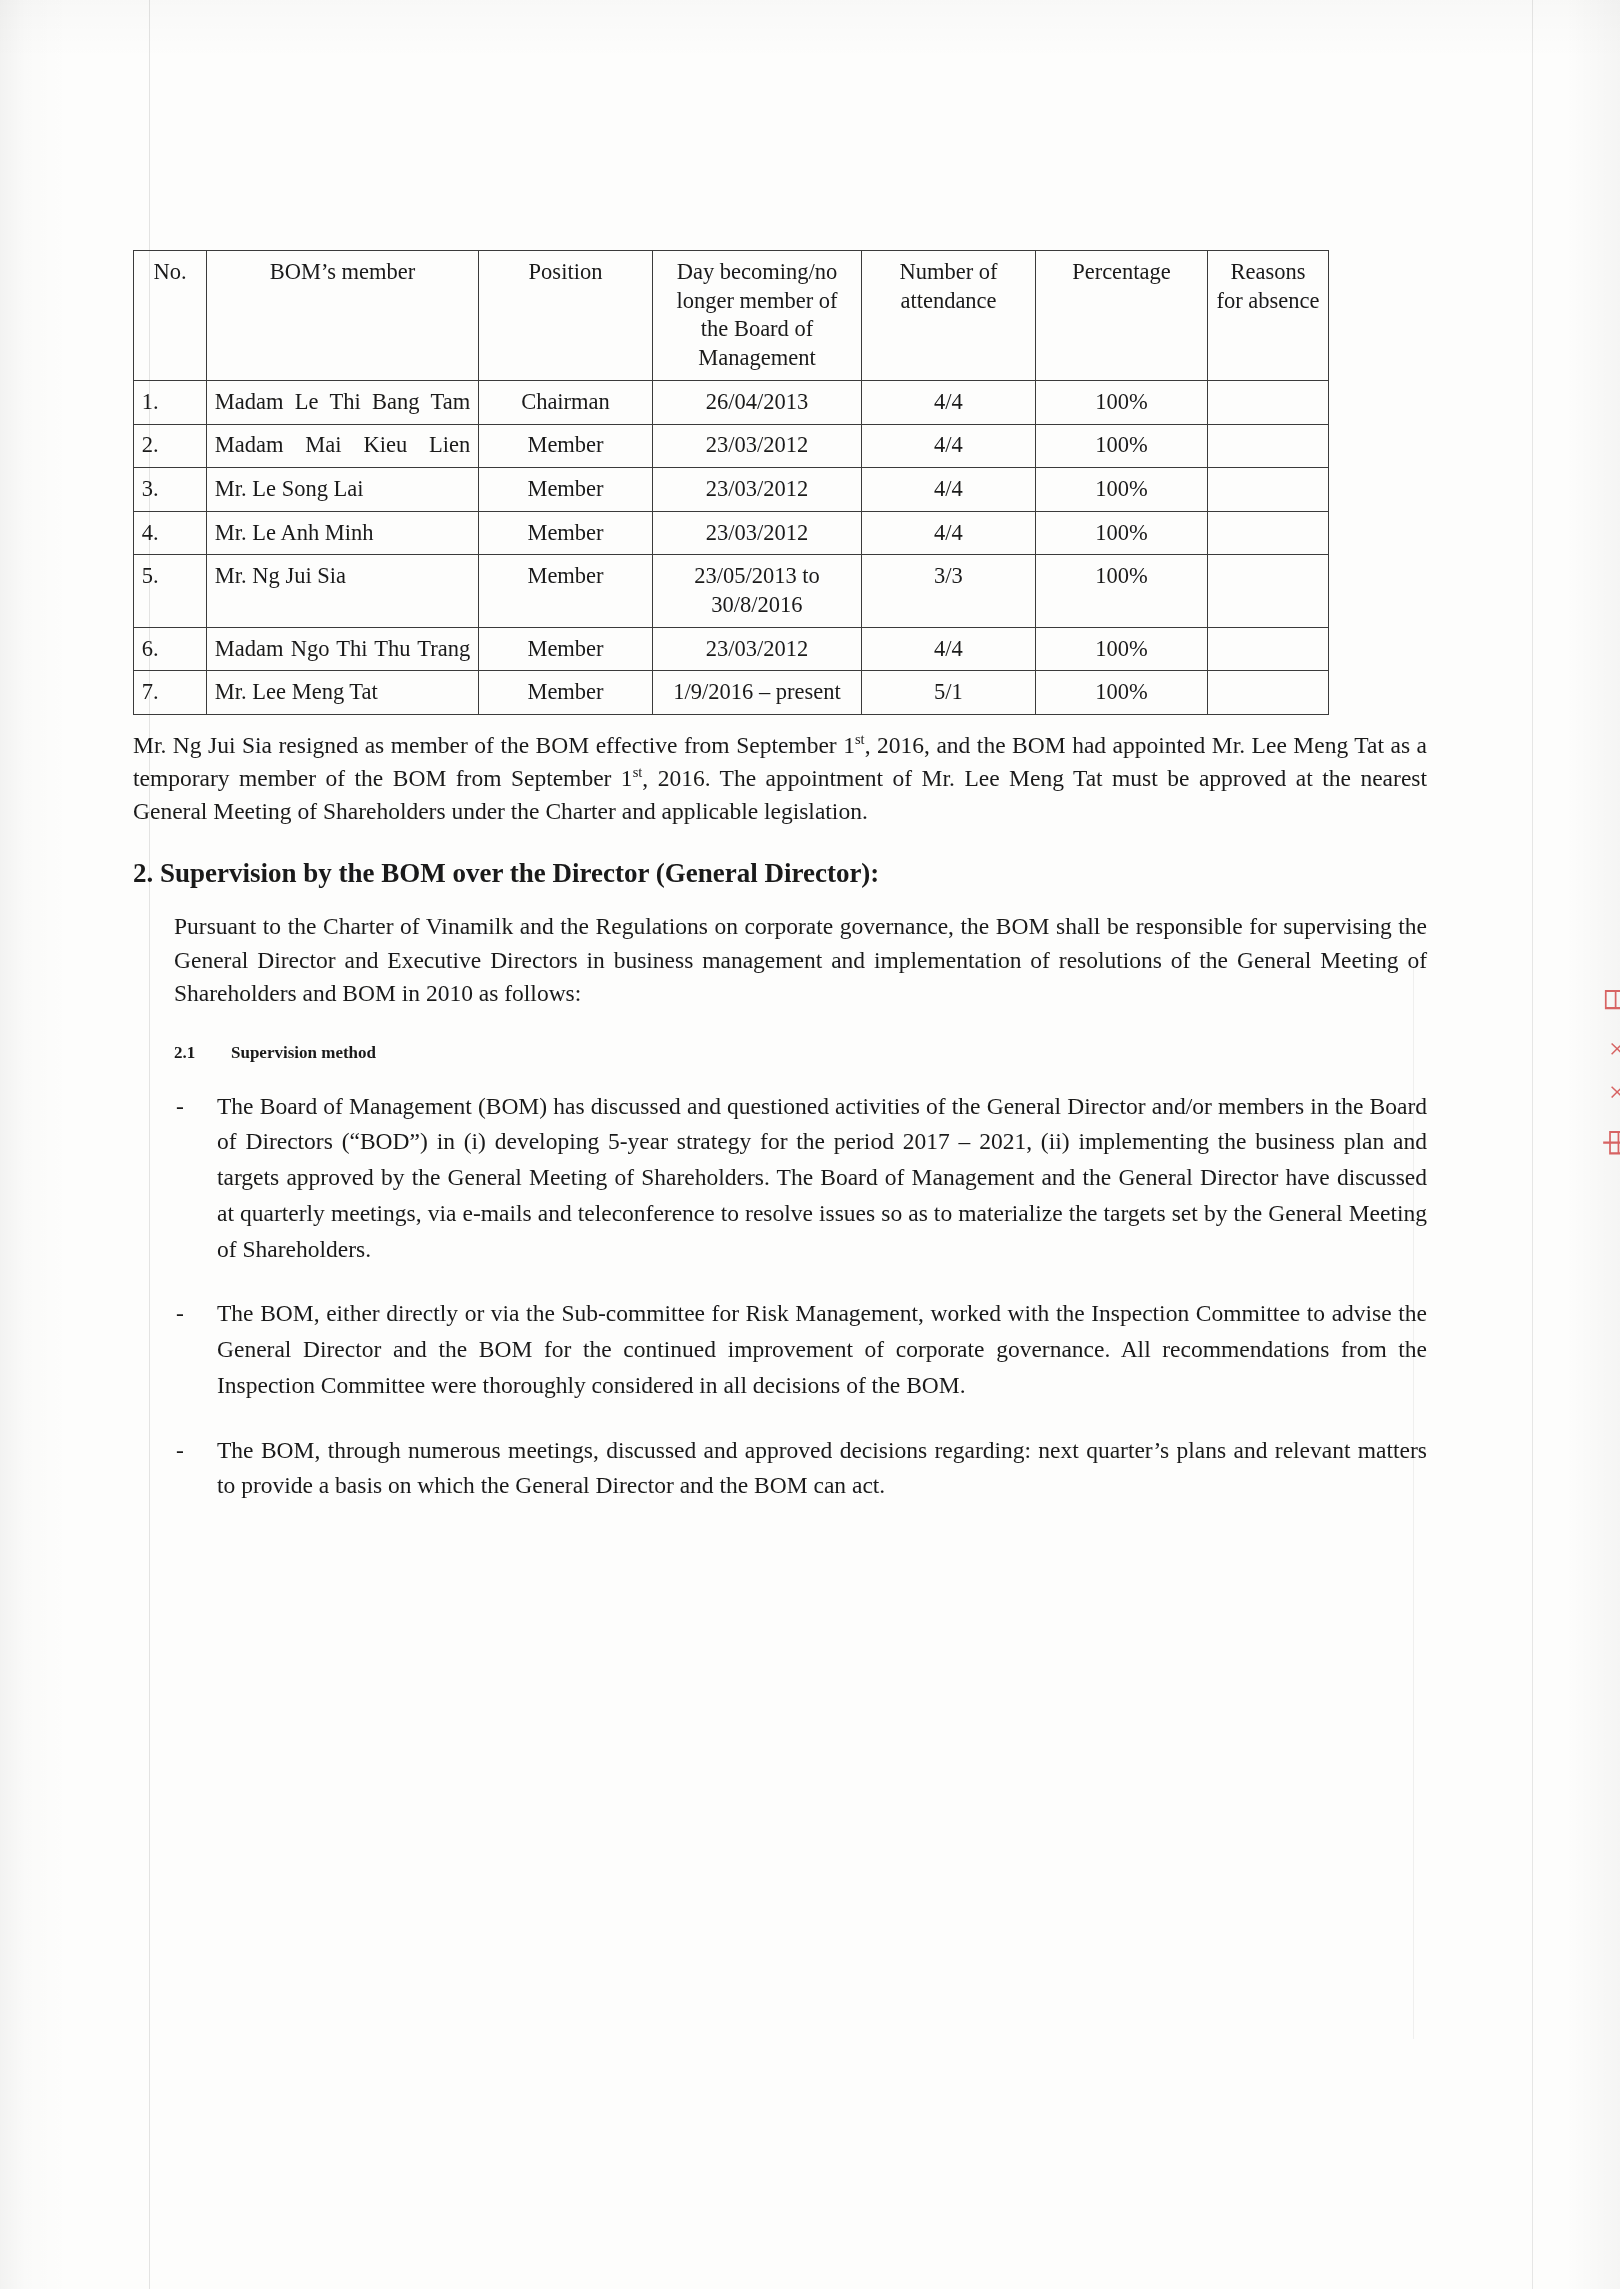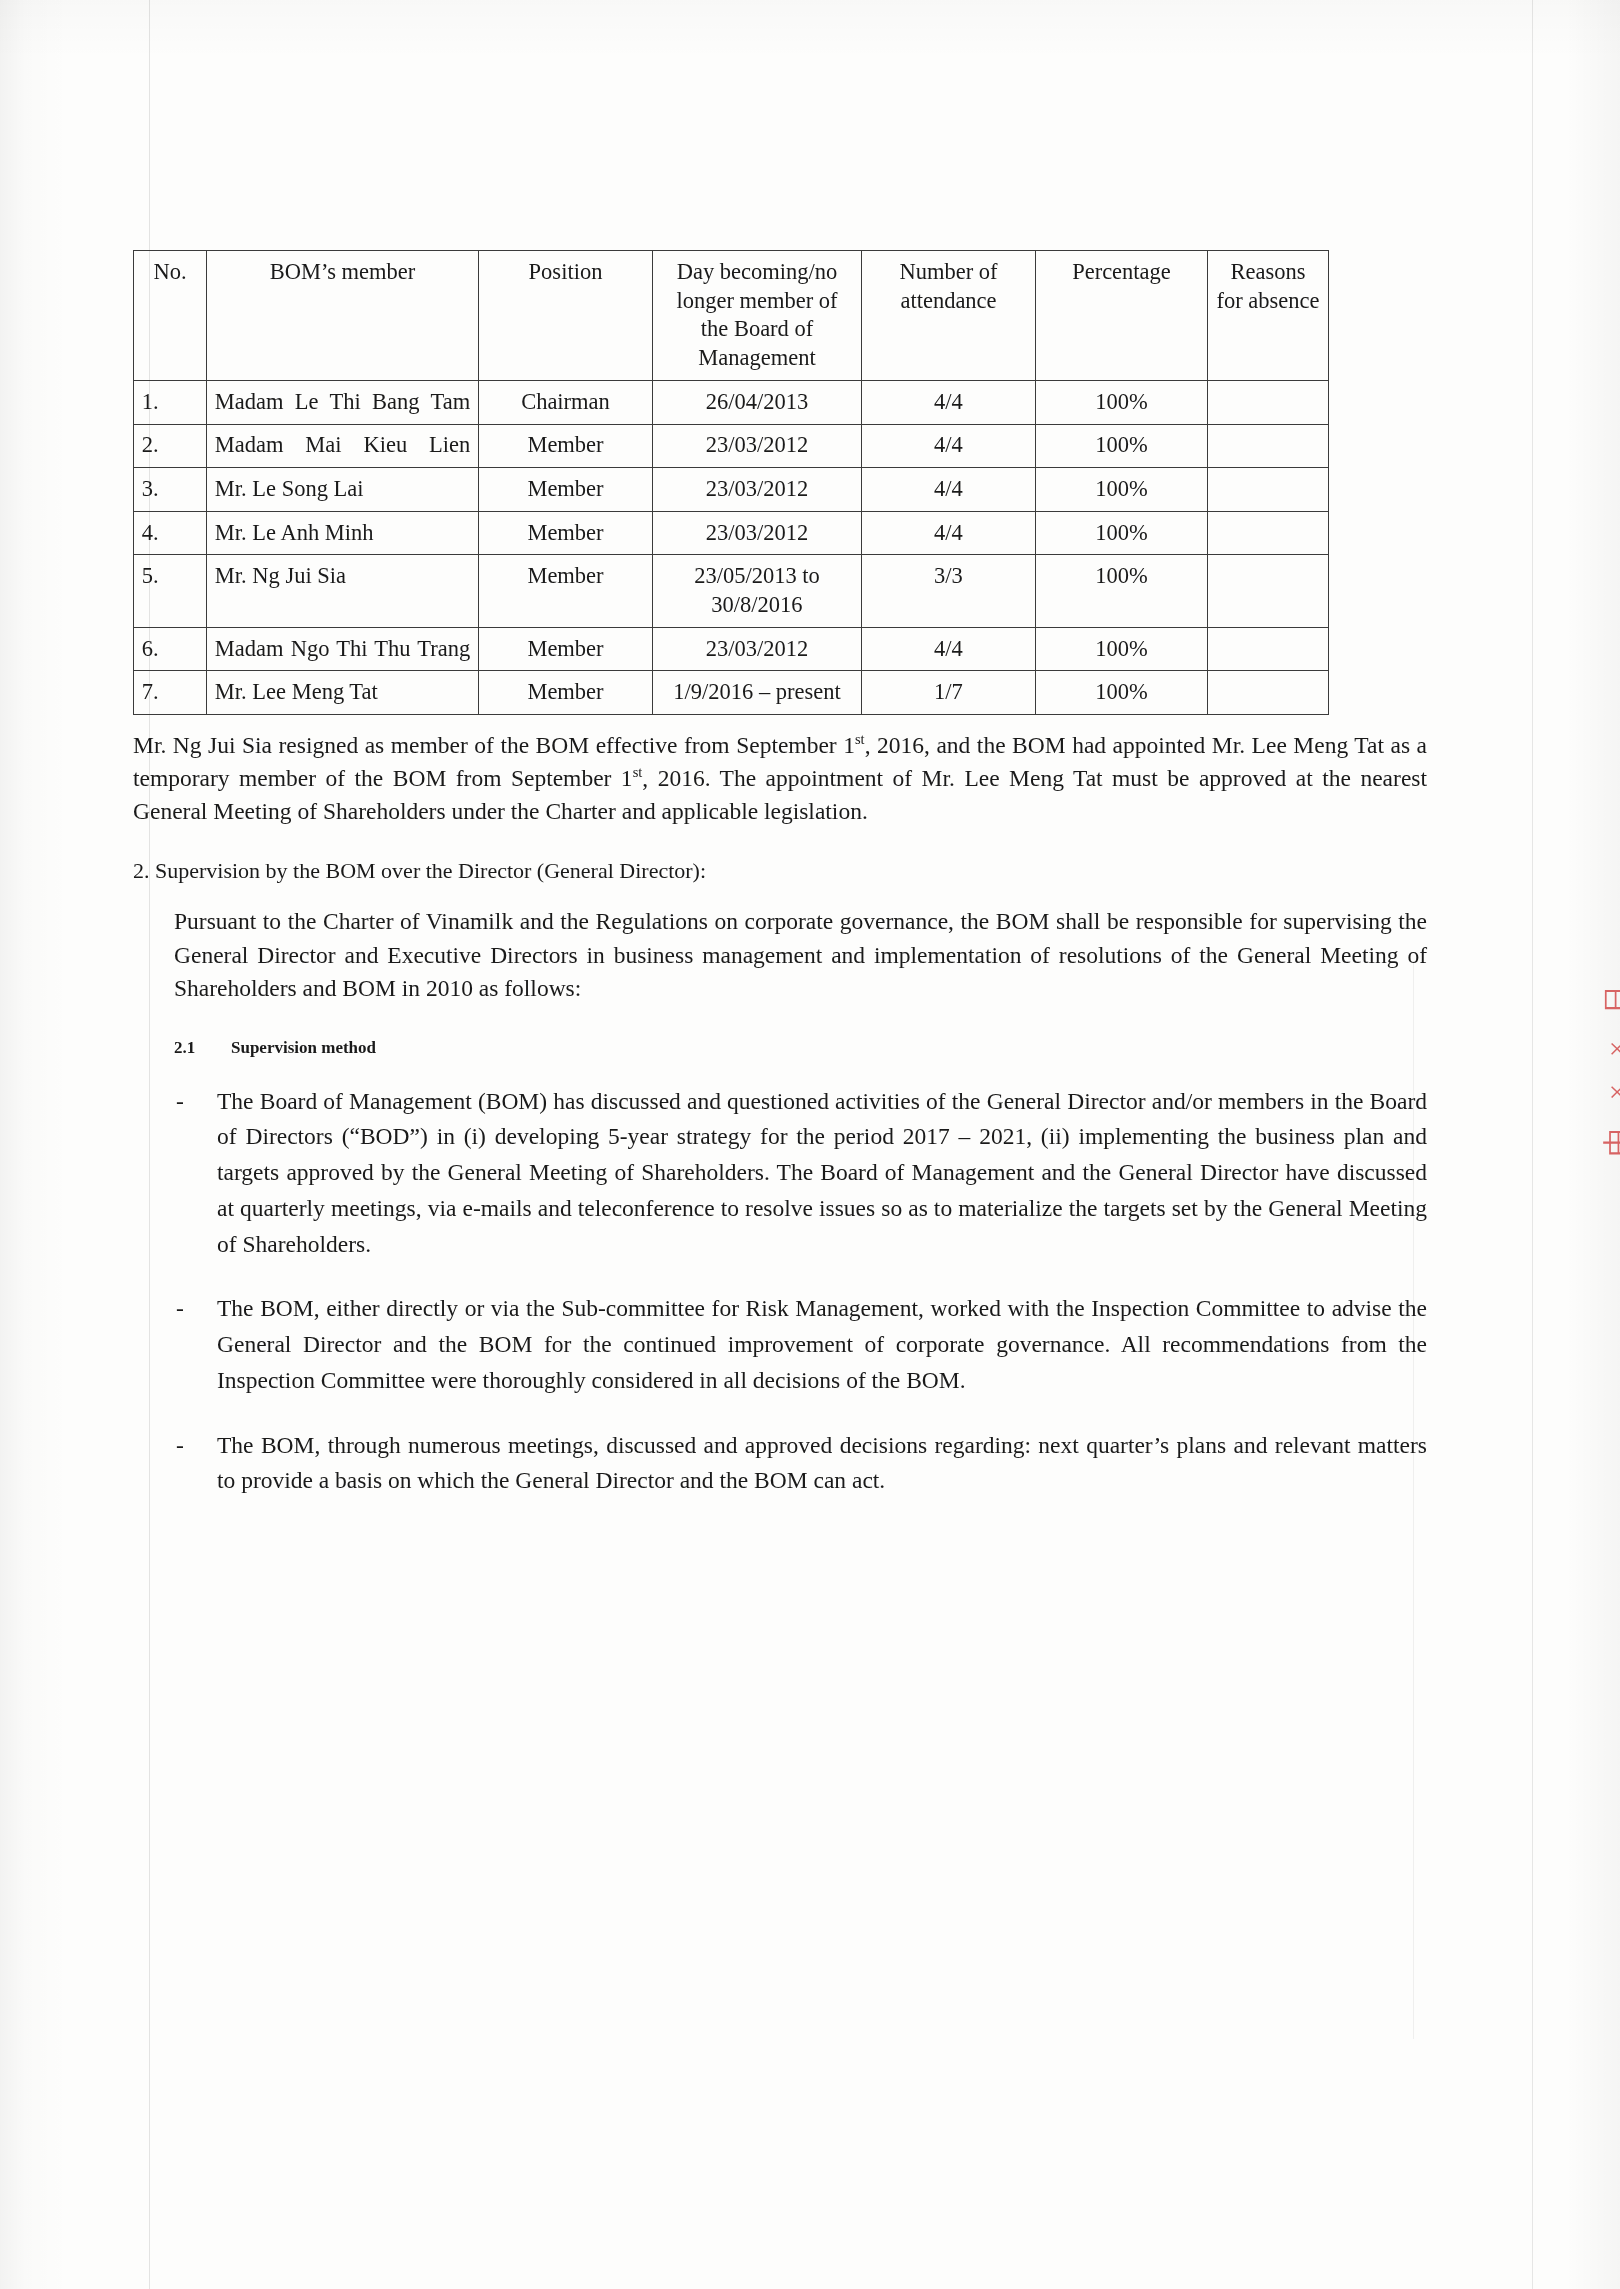--- a/index.html
+++ b/index.html
@@ -113,22 +113,22 @@
     margin: 17.6px 0 0 0;
   }
   .para-tight { margin-top: 13.7px; }
 
   .indent-block {
     margin-left: 41px;
     width: 1253px;
   }
 
   .h-22 {
-    font-weight: normal;
-    font-size: 22px;
+    font-weight: bold;
+    font-size: 27px;
     margin: 29px 0 21.6px 0;
   }
   .h-21 {
     font-weight: bold;
     font-size: 17px;
     margin: 33px 0 25.5px 0;
     margin-left: 41px;
   }
   .h-21 .num { display: inline-block; width: 57px; }
 
@@ -259,21 +259,21 @@
           <td class="c-ctr">23/03/2012</td>
           <td class="c-ctr">4/4</td>
           <td class="c-ctr">100%</td>
           <td class="c-ctr"></td>
         </tr>
         <tr>
           <td class="c-no">7.</td>
           <td class="c-name noj">Mr. Lee Meng Tat</td>
           <td class="c-ctr">Member</td>
           <td class="c-ctr">1/9/2016 – present</td>
-          <td class="c-ctr">1/7</td>
+          <td class="c-ctr">5/1</td>
           <td class="c-ctr">100%</td>
           <td class="c-ctr"></td>
         </tr>
       </tbody>
     </table>
 
     <p class="para para-tight"><span>Mr. Ng Jui Sia resigned as member of the BOM effective from September 1</span><sup>st</sup><span>, 2016, and the BOM had appointed Mr. Lee Meng Tat as a temporary member of the BOM from September 1</span><sup>st</sup><span>, 2016. The appointment of Mr. Lee Meng Tat must be approved at the nearest General Meeting of Shareholders under the Charter and applicable legislation.</span></p>
 
     <h2 class="h-22">2. Supervision by the BOM over the Director (General Director):</h2>
 

